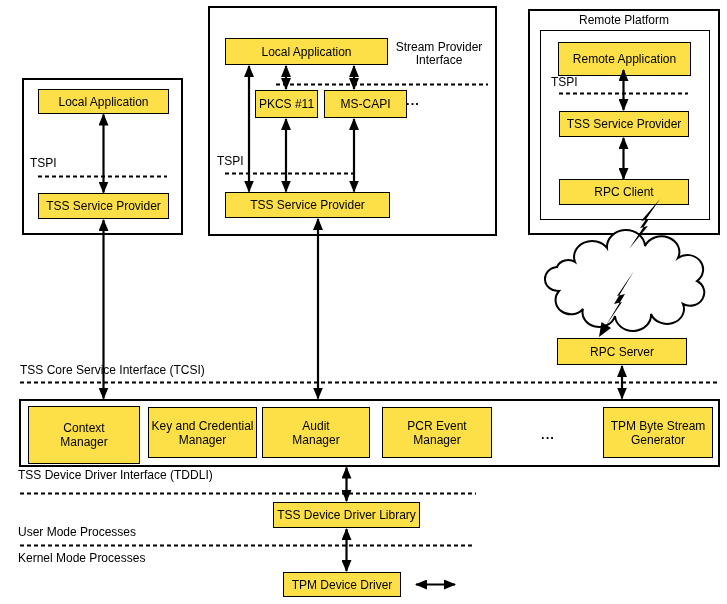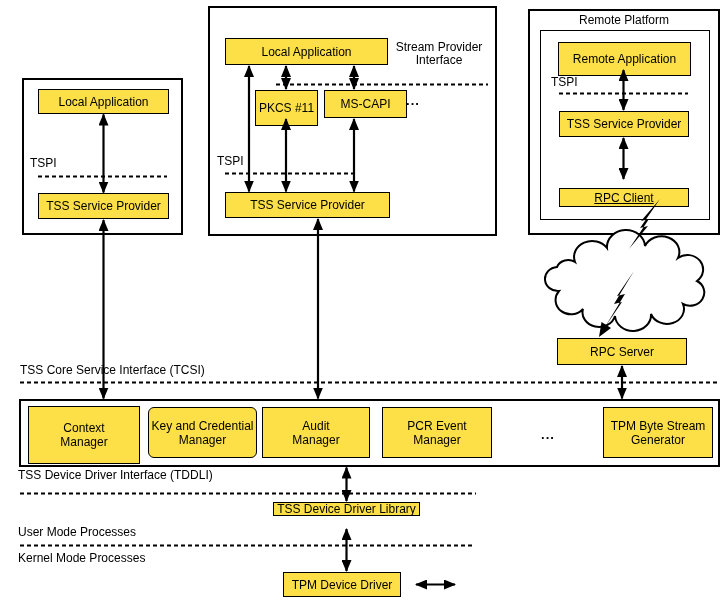--- a/index.html
+++ b/index.html
@@ -27,56 +27,56 @@
 
   <div class="panel" style="left:22px;top:78px;width:161px;height:157px;"></div>
   <div class="node" style="left:38px;top:89px;width:131px;height:25px;">Local Application</div>
   <div class="lbl" style="left:30px;top:157px;">TSPI</div>
   <div class="node" style="left:38px;top:193px;width:131px;height:26px;">TSS Service Provider</div>
 
   <div class="panel" style="left:208px;top:6px;width:289px;height:230px;"></div>
   <div class="node" style="left:225px;top:38px;width:163px;height:27px;">Local Application</div>
   <div class="lbl lbl-center" style="left:393px;top:41px;width:92px;">Stream Provider
 Interface</div>
-  <div class="node" style="left:255px;top:90px;width:63px;height:36px;">PKCS #11</div>
+  <div class="node" style="left:255px;top:90px;width:63px;height:28px;">PKCS #11</div>
   <div class="node" style="left:324px;top:90px;width:83px;height:28px;">MS-CAPI</div>
   <div class="lbl dots" style="left:400px;top:94px;width:26px;text-align:center;">...</div>
   <div class="lbl" style="left:217px;top:155px;">TSPI</div>
   <div class="node" style="left:225px;top:192px;width:165px;height:26px;">TSS Service Provider</div>
 
   <div class="panel" style="left:528px;top:9px;width:192px;height:226px;"></div>
   <div class="lbl lbl-center" style="left:528px;top:14px;width:192px;">Remote Platform</div>
   <div class="panel-thin" style="left:540px;top:30px;width:170px;height:190px;"></div>
   <div class="node" style="left:558px;top:42px;width:133px;height:34px;">Remote Application</div>
   <div class="lbl" style="left:551px;top:76px;">TSPI</div>
   <div class="node" style="left:559px;top:111px;width:130px;height:26px;">TSS Service Provider</div>
-  <div class="node" style="left:559px;top:188px;width:130px;height:19px;text-decoration:underline;">RPC Client</div>
+  <div class="node" style="left:559px;top:179px;width:130px;height:26px;">RPC Client</div>
 
   <div class="lbl" style="left:571px;top:274px;">Network</div>
   <div class="node" style="left:557px;top:338px;width:130px;height:27px;">RPC Server</div>
 
   <div class="lbl" style="left:20px;top:364px;">TSS Core Service Interface (TCSI)</div>
   <div class="lbl" style="left:18px;top:469px;">TSS Device Driver Interface (TDDLI)</div>
   <div class="lbl" style="left:18px;top:526px;">User Mode Processes</div>
   <div class="lbl" style="left:18px;top:552px;">Kernel Mode Processes</div>
 
   <div class="panel" style="left:19px;top:399px;width:701px;height:68px;"></div>
   <div class="node" style="left:28px;top:406px;width:112px;height:58px;">Context
 Manager</div>
-  <div class="node" style="left:148px;top:407px;width:109px;height:51px;border-radius:6px;">Key and Credential
+  <div class="node" style="left:148px;top:407px;width:109px;height:51px;">Key and Credential
 Manager</div>
   <div class="node" style="left:262px;top:407px;width:108px;height:51px;">Audit
 Manager</div>
   <div class="node" style="left:382px;top:407px;width:110px;height:51px;">PCR Event
 Manager</div>
   <div class="lbl dots" style="left:533px;top:428px;width:30px;text-align:center;">...</div>
   <div class="node" style="left:603px;top:407px;width:110px;height:51px;">TPM Byte Stream
 Generator</div>
 
-  <div class="node" style="left:273px;top:502px;width:147px;height:14px;">TSS Device Driver Library</div>
+  <div class="node" style="left:273px;top:502px;width:147px;height:26px;">TSS Device Driver Library</div>
   <div class="node" style="left:283px;top:572px;width:118px;height:25px;">TPM Device Driver</div>
 
   <svg id="overlay" width="727" height="604" viewBox="0 0 727 604">
     <defs>
       <marker id="ah" markerUnits="userSpaceOnUse" markerWidth="12" markerHeight="10" refX="11" refY="5" orient="auto-start-reverse">
         <path d="M0,0 L12,5 L0,10 Z" fill="#000"></path>
       </marker>
     </defs>
 
     <g stroke="#000" stroke-width="2" stroke-dasharray="4 3">

